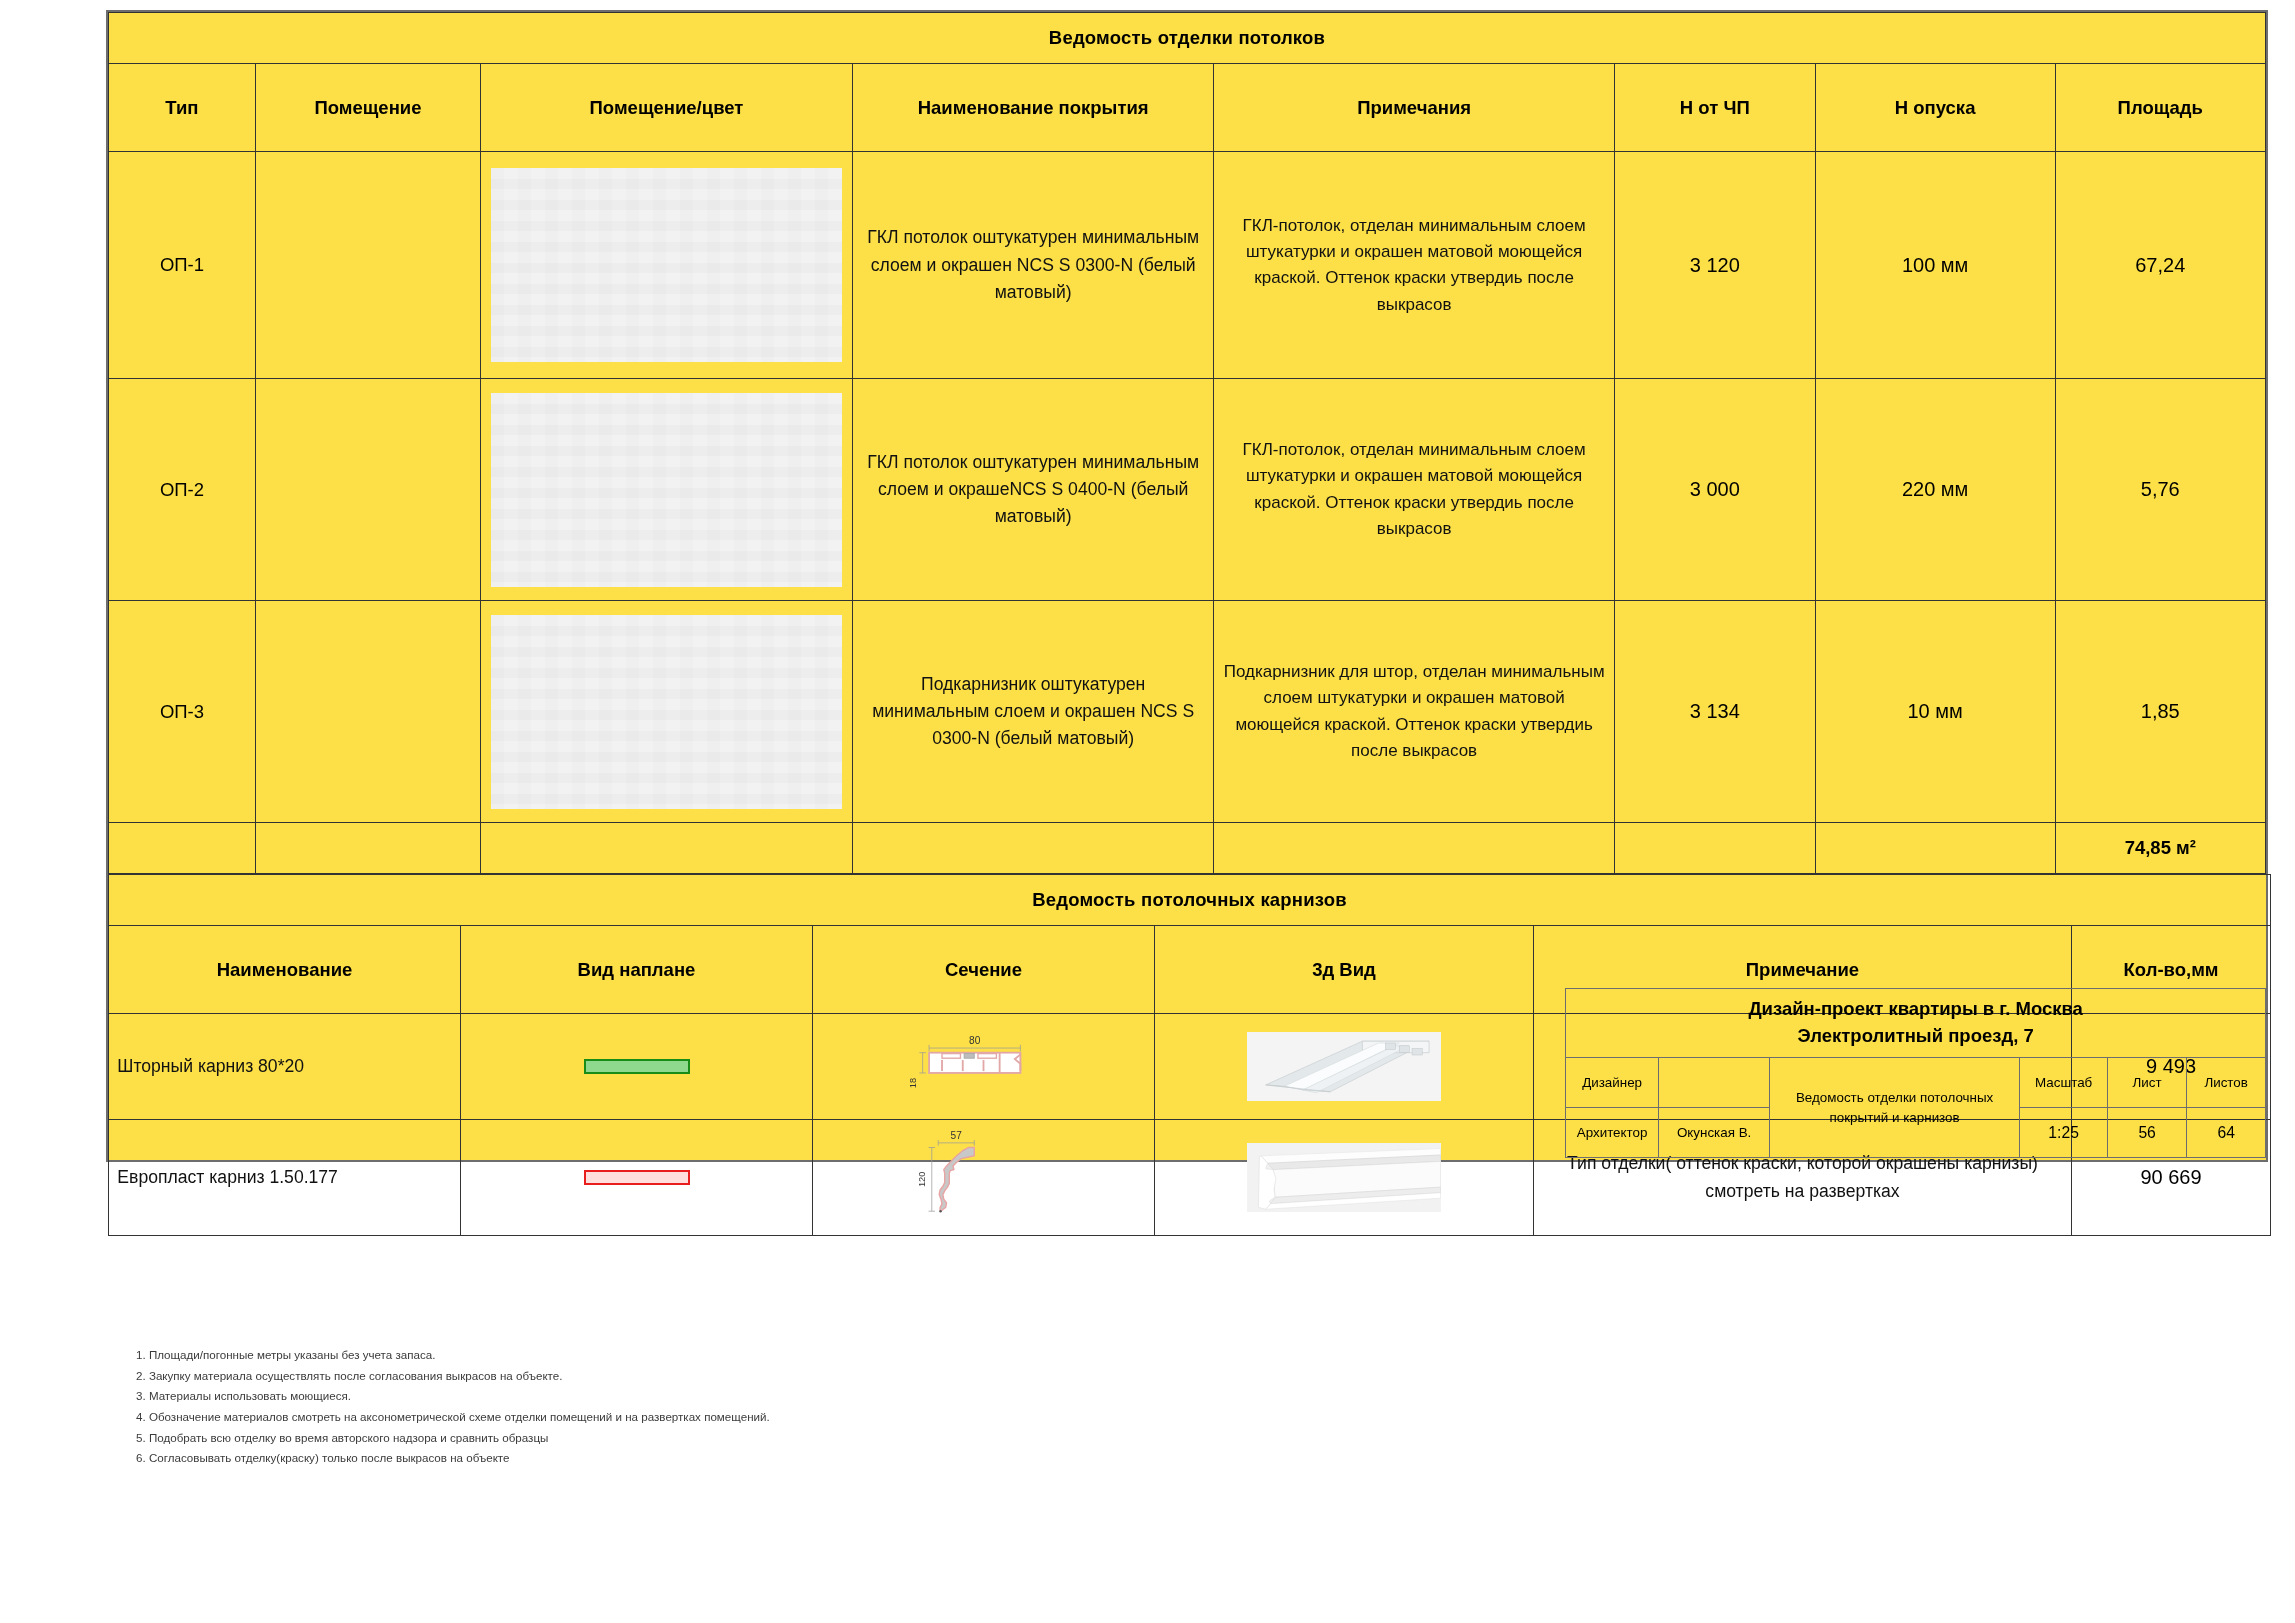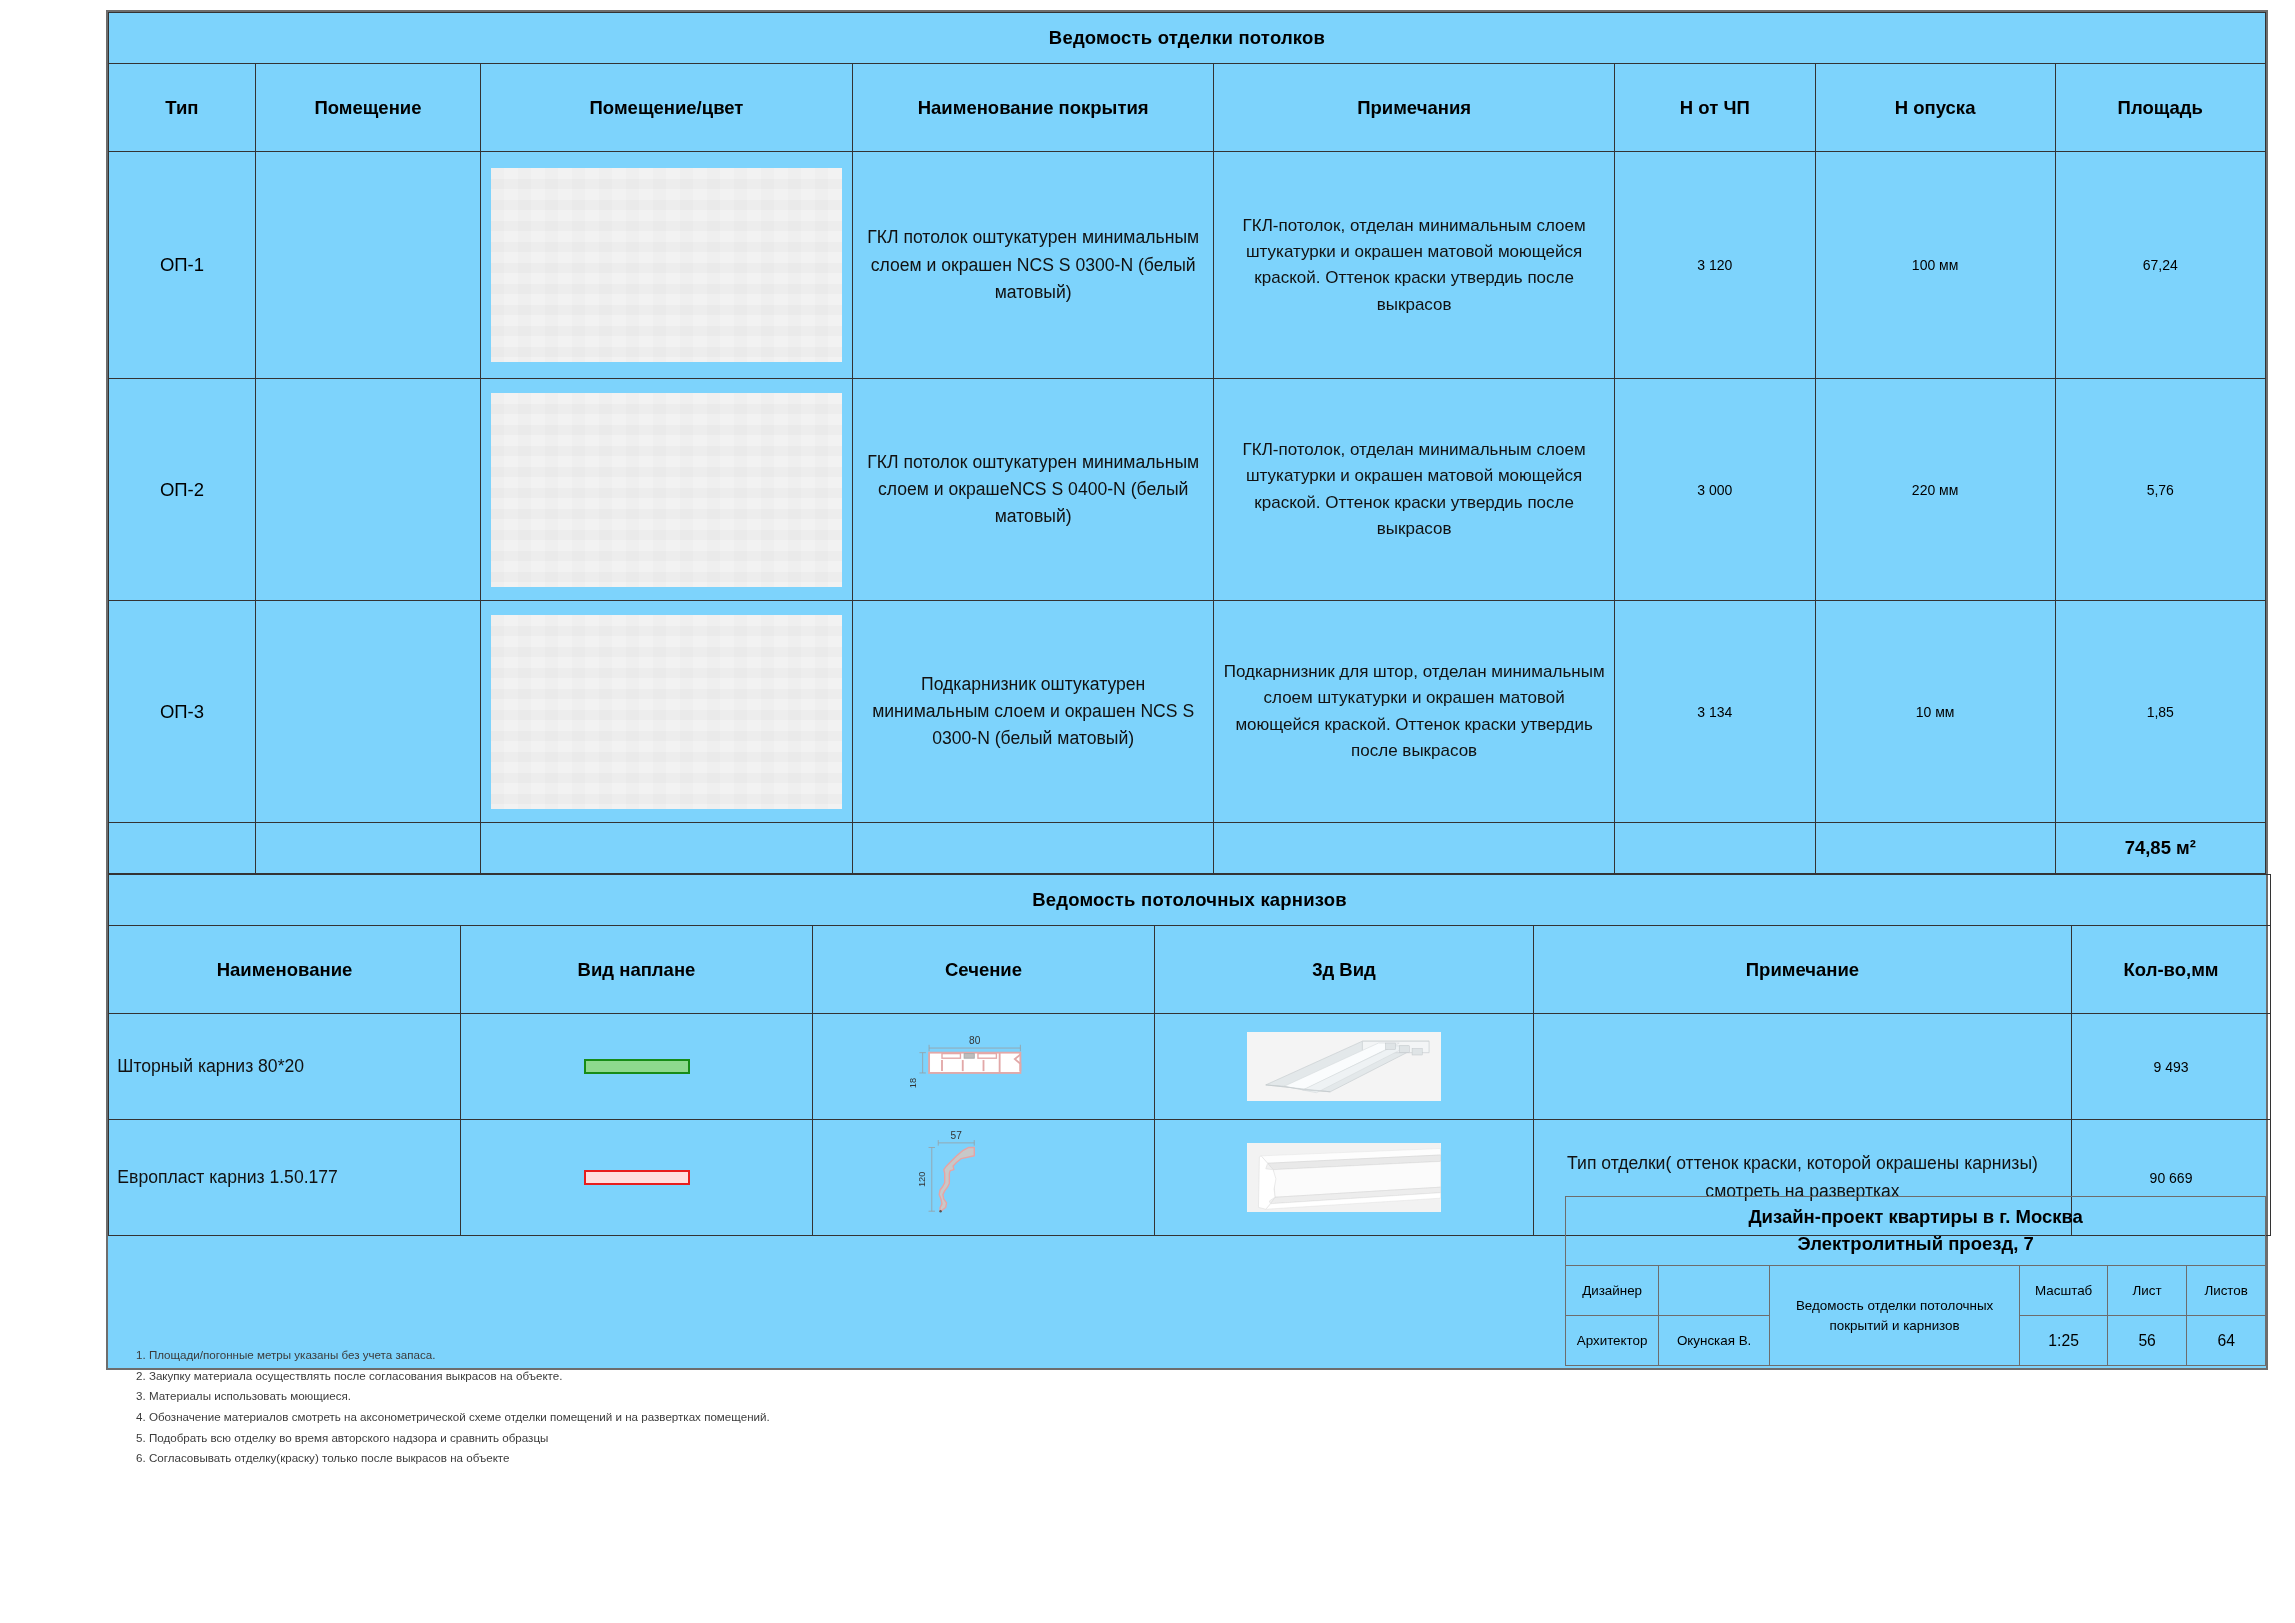--- a/index.html
+++ b/index.html
@@ -5,43 +5,43 @@
   * { box-sizing: border-box; margin: 0; padding: 0; }
   html, body {
     width: 2295px; height: 1623px;
     background: #ffffff;
     font-family: "Liberation Sans", sans-serif;
     overflow: hidden;
   }
   .sheet {
     position: absolute;
     left: 106px; top: 10.2px;
-    width: 2162px; height: 1360px;
+    width: 2162px; height: 1152px;
     border: 2.3px solid #6d6d6d;
-    background: #7dd3fc;
+    background: #fde047;
   }
 
   
   .tbl { width: 100%; border-collapse: collapse; table-layout: fixed; }
   .tbl td, .tbl th { border: 0.9px solid #333; vertical-align: middle; text-align: center; }
 
   .band-title {
     font-size: 18.5px; font-weight: bold; color: #000;
     letter-spacing: 0.2px;
   }
   .hdr-cell {
     font-size: 18.5px; font-weight: bold; color: #000;
     height: 88px; padding: 2.8px;
   }
   .body-cell {
     font-size: 17.6px; color: #111; line-height: 1.55; padding: 6.5px 8.3px;
   }
   .body-cell.small { font-size: 17px; }
   .type-cell { font-size: 18.5px; }
-  .num-cell { font-size: 14px; }
+  .num-cell { font-size: 20px; }
   .total-cell { font-size: 18.5px; font-weight: bold; }
   .blank-row td { height: 51px; }
 
   
   .tex {
     width: 100%; height: 100%;
     background:
       linear-gradient(90deg, rgba(0,0,0,.012) 50%, transparent 50%),
       linear-gradient(0deg, rgba(0,0,0,.018) 50%, transparent 50%),
       #f2f2f2;

